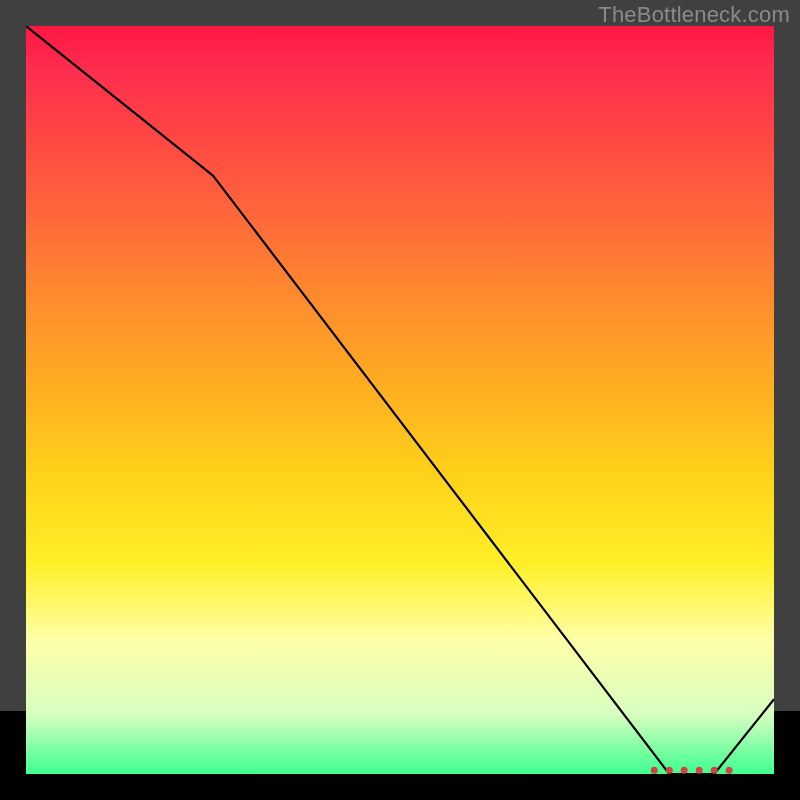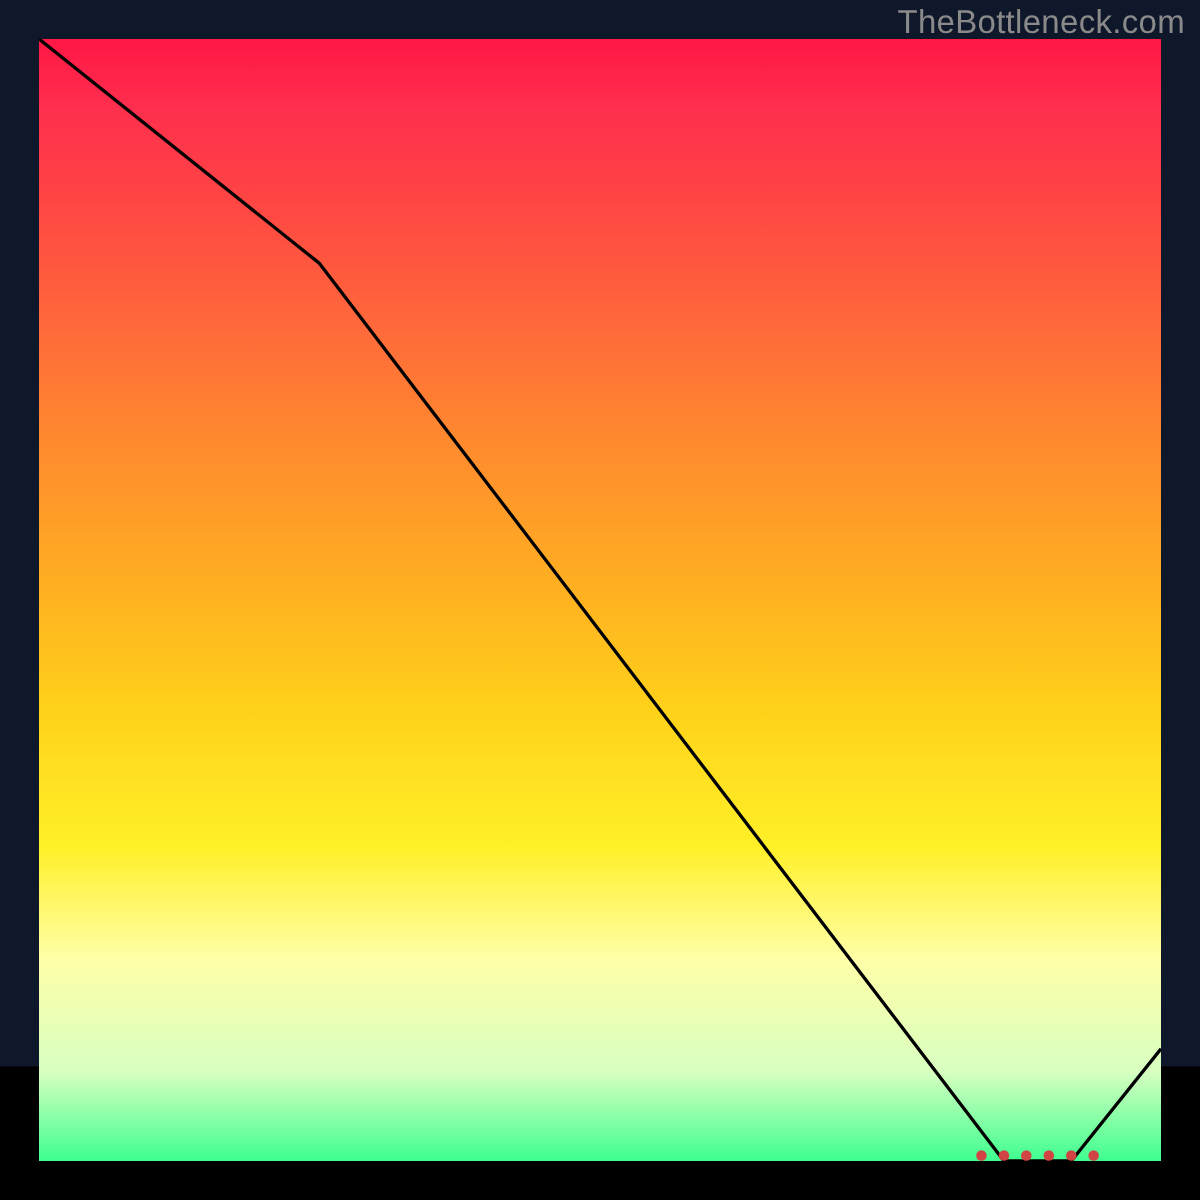--- a/index.html
+++ b/index.html
@@ -7,21 +7,21 @@
     padding: 0;
     width: 800px;
     height: 800px;
     background: #000;
     overflow: hidden;
   }
   .frame {
     position: relative;
     width: 800px;
     height: 711px;
-    background: #0f172a;
+    background: #404040;
   }
   .watermark {
     position: absolute;
     top: 2px;
     right: 10px;
     font-family: Arial, Helvetica, sans-serif;
     font-size: 22px;
     color: #8a8a8a;
     letter-spacing: 0.2px;
   }

